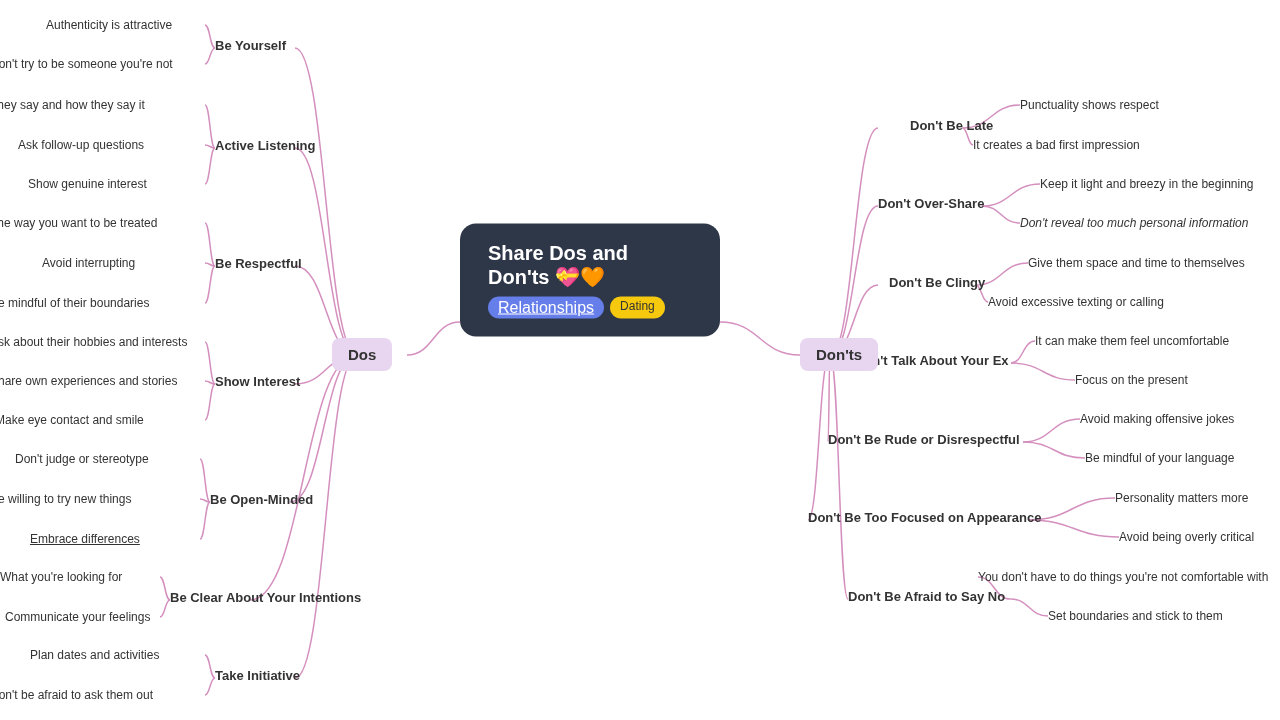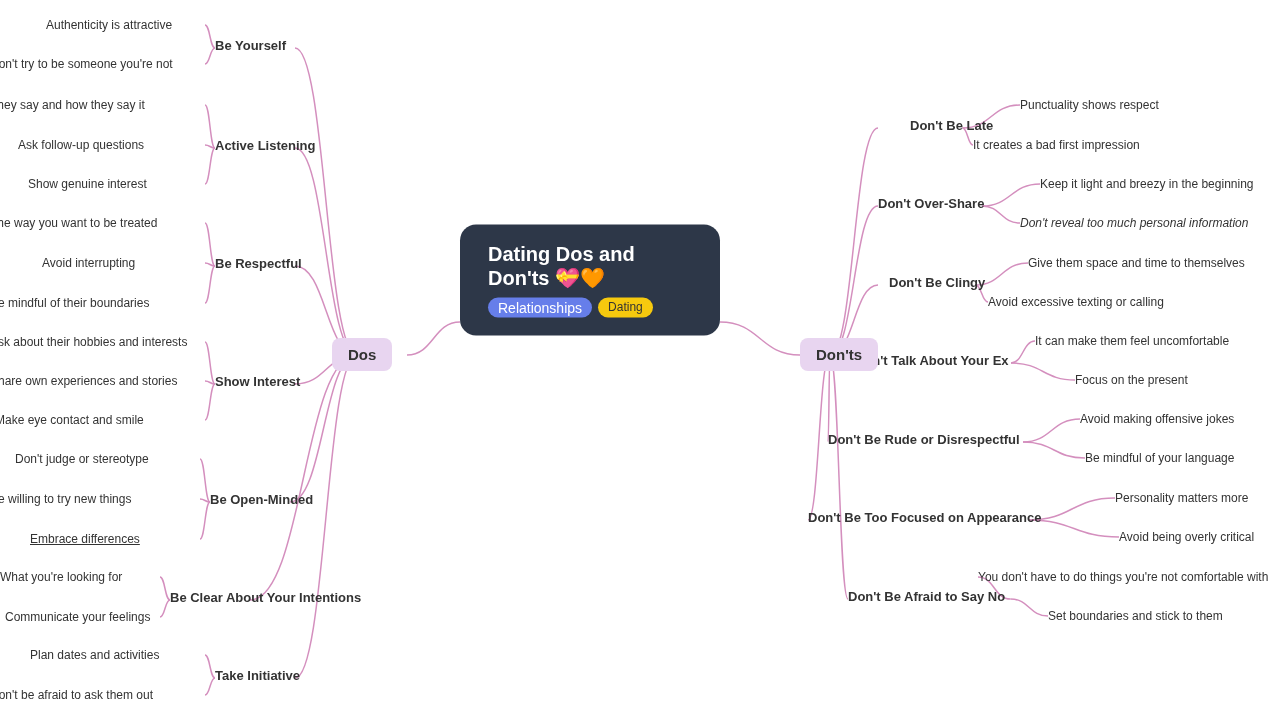--- a/index.html
+++ b/index.html
@@ -44,21 +44,22 @@
     }
     .center-node .tags {
       display: flex;
       gap: 6px;
     }
     .tag-relationships {
       background: #667eea;
       color: white;
       border-radius: 12px;
       padding: 2px 10px;
-      font-size: 14px;
+      font-size: 16px;
+      text-decoration: underline;
     }
     .tag-dating {
       background: #f6c90e;
       color: #333;
       border-radius: 12px;
       padding: 2px 10px;
       font-size: 12px;
     }
 
     
@@ -155,21 +156,21 @@
       <path d="M1023,442 C1054,442 1054,458 1085,458" class="mind-line"></path>
       <path d="M830,355 C819,355 819,520 808,520" class="mind-line"></path>
       <path d="M1029,520 C1072,520 1072,498 1115,498" class="mind-line"></path>
       <path d="M1029,520 C1074,520 1074,537 1119,537" class="mind-line"></path>
       <path d="M830,355 C839,355 839,599 848,599" class="mind-line"></path>
       <path d="M1010.5,599 C994.25,599 994.25,577 978,577" class="mind-line"></path>
       <path d="M1010.5,599 C1029.25,599 1029.25,616 1048,616" class="mind-line"></path>
     </svg>
 
   <div class="center-node" style="left:460px; top:280px;">
-    <h2>Dating Dos and Don'ts 💝🧡</h2>
+    <h2>Share Dos and Don'ts 💝🧡</h2>
     <div class="tags">
       <span class="tag-relationships">Relationships</span>
       <span class="tag-dating">Dating</span>
     </div>
   </div>
 
   <div class="branch-node" style="left:332px; top:338px;">Dos</div>
 
   <div class="branch-node" style="left:800px; top:338px;">Don'ts</div>
 

